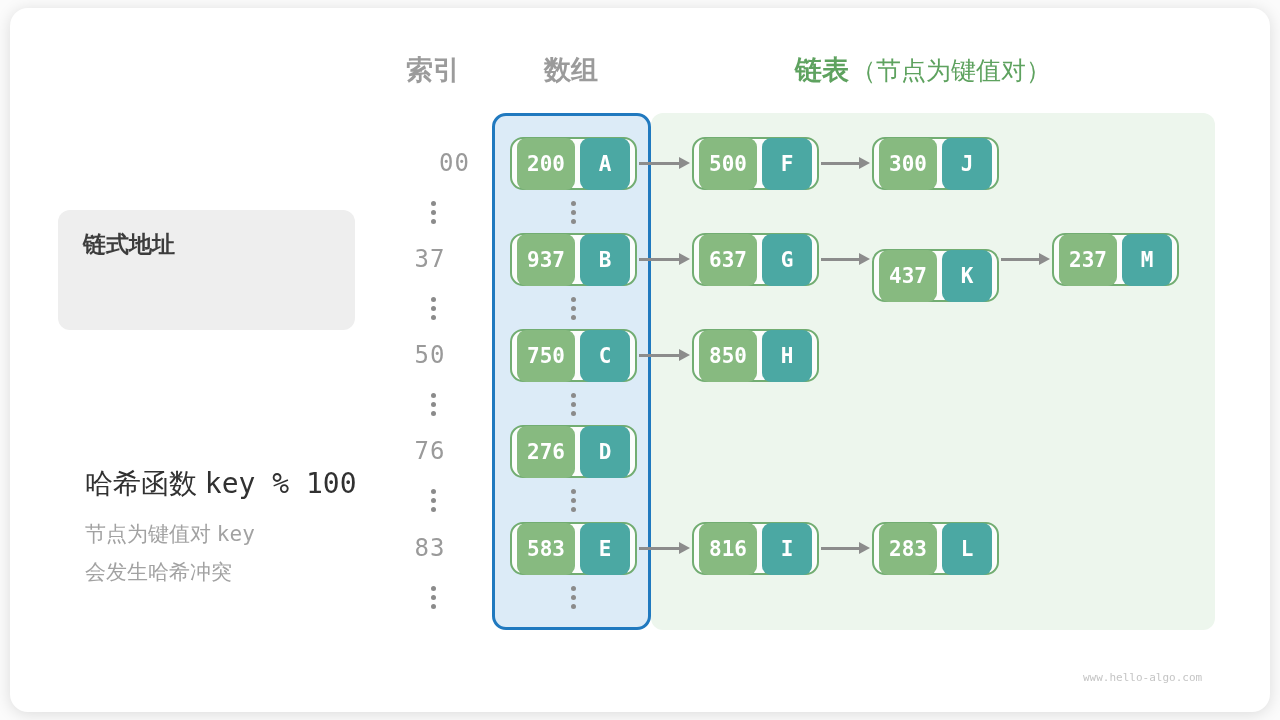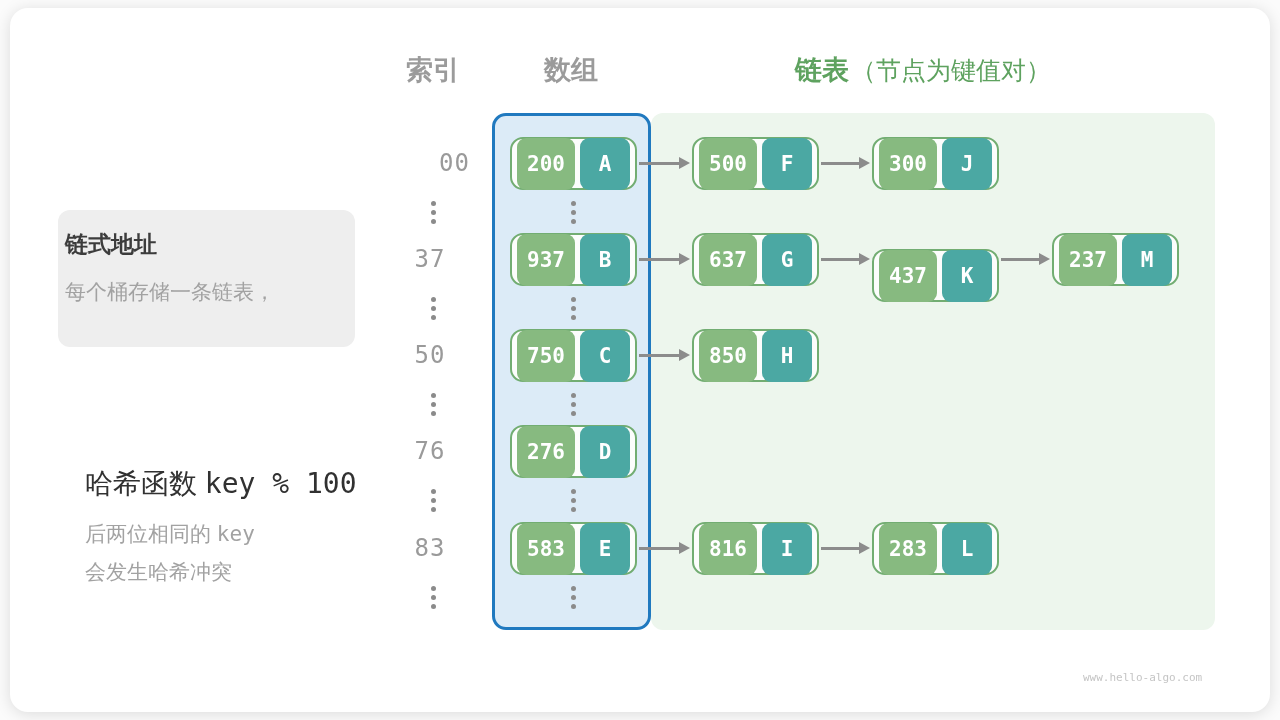--- a/index.html
+++ b/index.html
@@ -12,22 +12,22 @@
 
   
   .col-header { position:absolute; top:52px; font-size:27px; font-weight:bold;
                 color:#9b9b9b; white-space:nowrap; }
   .hdr-index { left:393px; width:80px; text-align:center; }
   .hdr-array { left:506px; width:130px; text-align:center; }
   .hdr-list  { left:795px; color:#5ea25f; }
   .hdr-list .note { font-weight:500; font-size:25px; margin-left:2px; }
 
   
-  .info-box { position:absolute; left:58px; top:210px; width:297px; height:137px;
-              background:#eeeeee; border-radius:12px; padding:19px 7px; }
+  .info-box { position:absolute; left:58px; top:210px; width:297px; height:120px;
+              background:#eeeeee; border-radius:12px; padding:19px 25px; }
   .info-title { font-size:23px; font-weight:bold; color:#3c3c3c; margin-bottom:13px; }
   .info-line  { font-size:21px; color:#a2a2a2; line-height:37px; }
 
   
   .hash-note { position:absolute; left:85px; top:433px; }
   .hash-title { font-size:28px; font-weight:normal; color:#313131; white-space:nowrap;margin-top:32px; }
   .hash-title .mono { font-family:"DejaVu Sans Mono", monospace; }
   .hash-line { font-size:21px; color:#a2a2a2; line-height:37px; }
   .hash-line .mono { font-family:"DejaVu Sans Mono", monospace; }
   .hash-body { margin-top:12px; }
@@ -69,31 +69,30 @@
   <div class="card"></div>
 
   <div class="col-header hdr-index">索引</div>
   <div class="col-header hdr-array">数组</div>
   <div class="col-header hdr-list">
     <span>链表</span><span class="note">（节点为键值对）</span>
   </div>
 
   <div class="info-box">
     <div class="info-title">链式地址</div>
-    <div class="info-line">每个桶存储一条链表，</div>
   </div>
 
   <div class="hash-note">
     <div class="hash-title">
       <span>哈希函数</span>
       <span class="mono">key % 100</span>
     </div>
     <div class="hash-body">
       <div class="hash-line">
-        <span>后两位相同的</span>
+        <span>节点为键值对</span>
         <span class="mono">key</span>
       </div>
       <div class="hash-line">会发生哈希冲突</div>
     </div>
   </div>
 
   <div class="list-panel"></div>
   <div class="array-panel"></div>
 
   <div id="diagram-layer">

